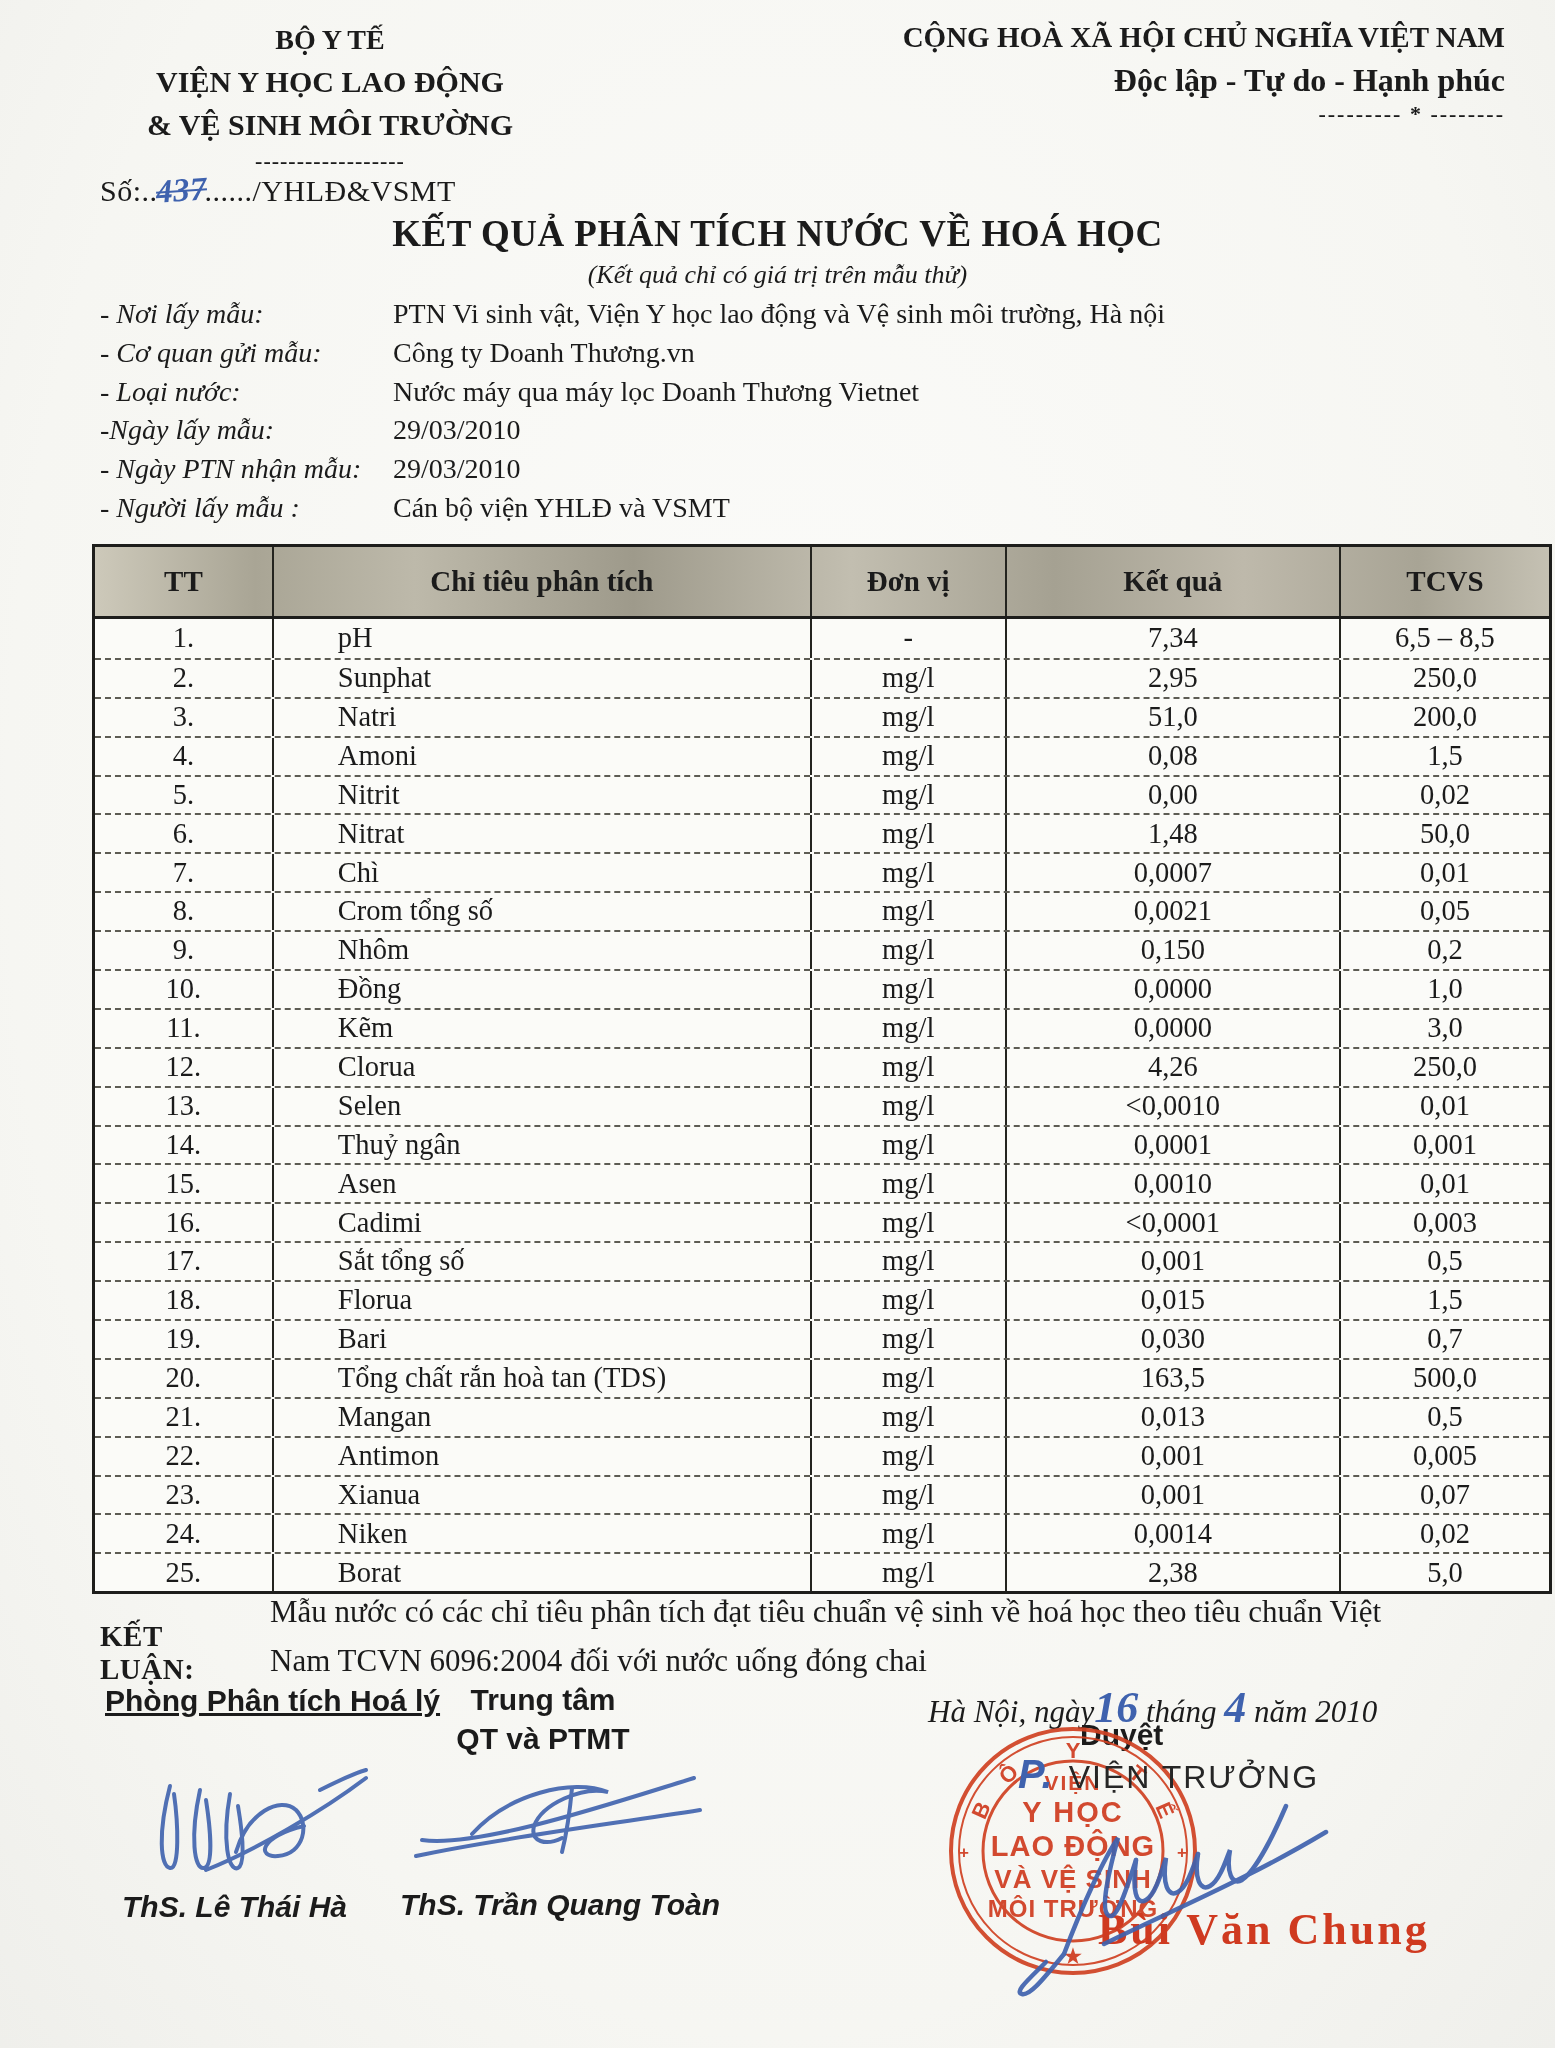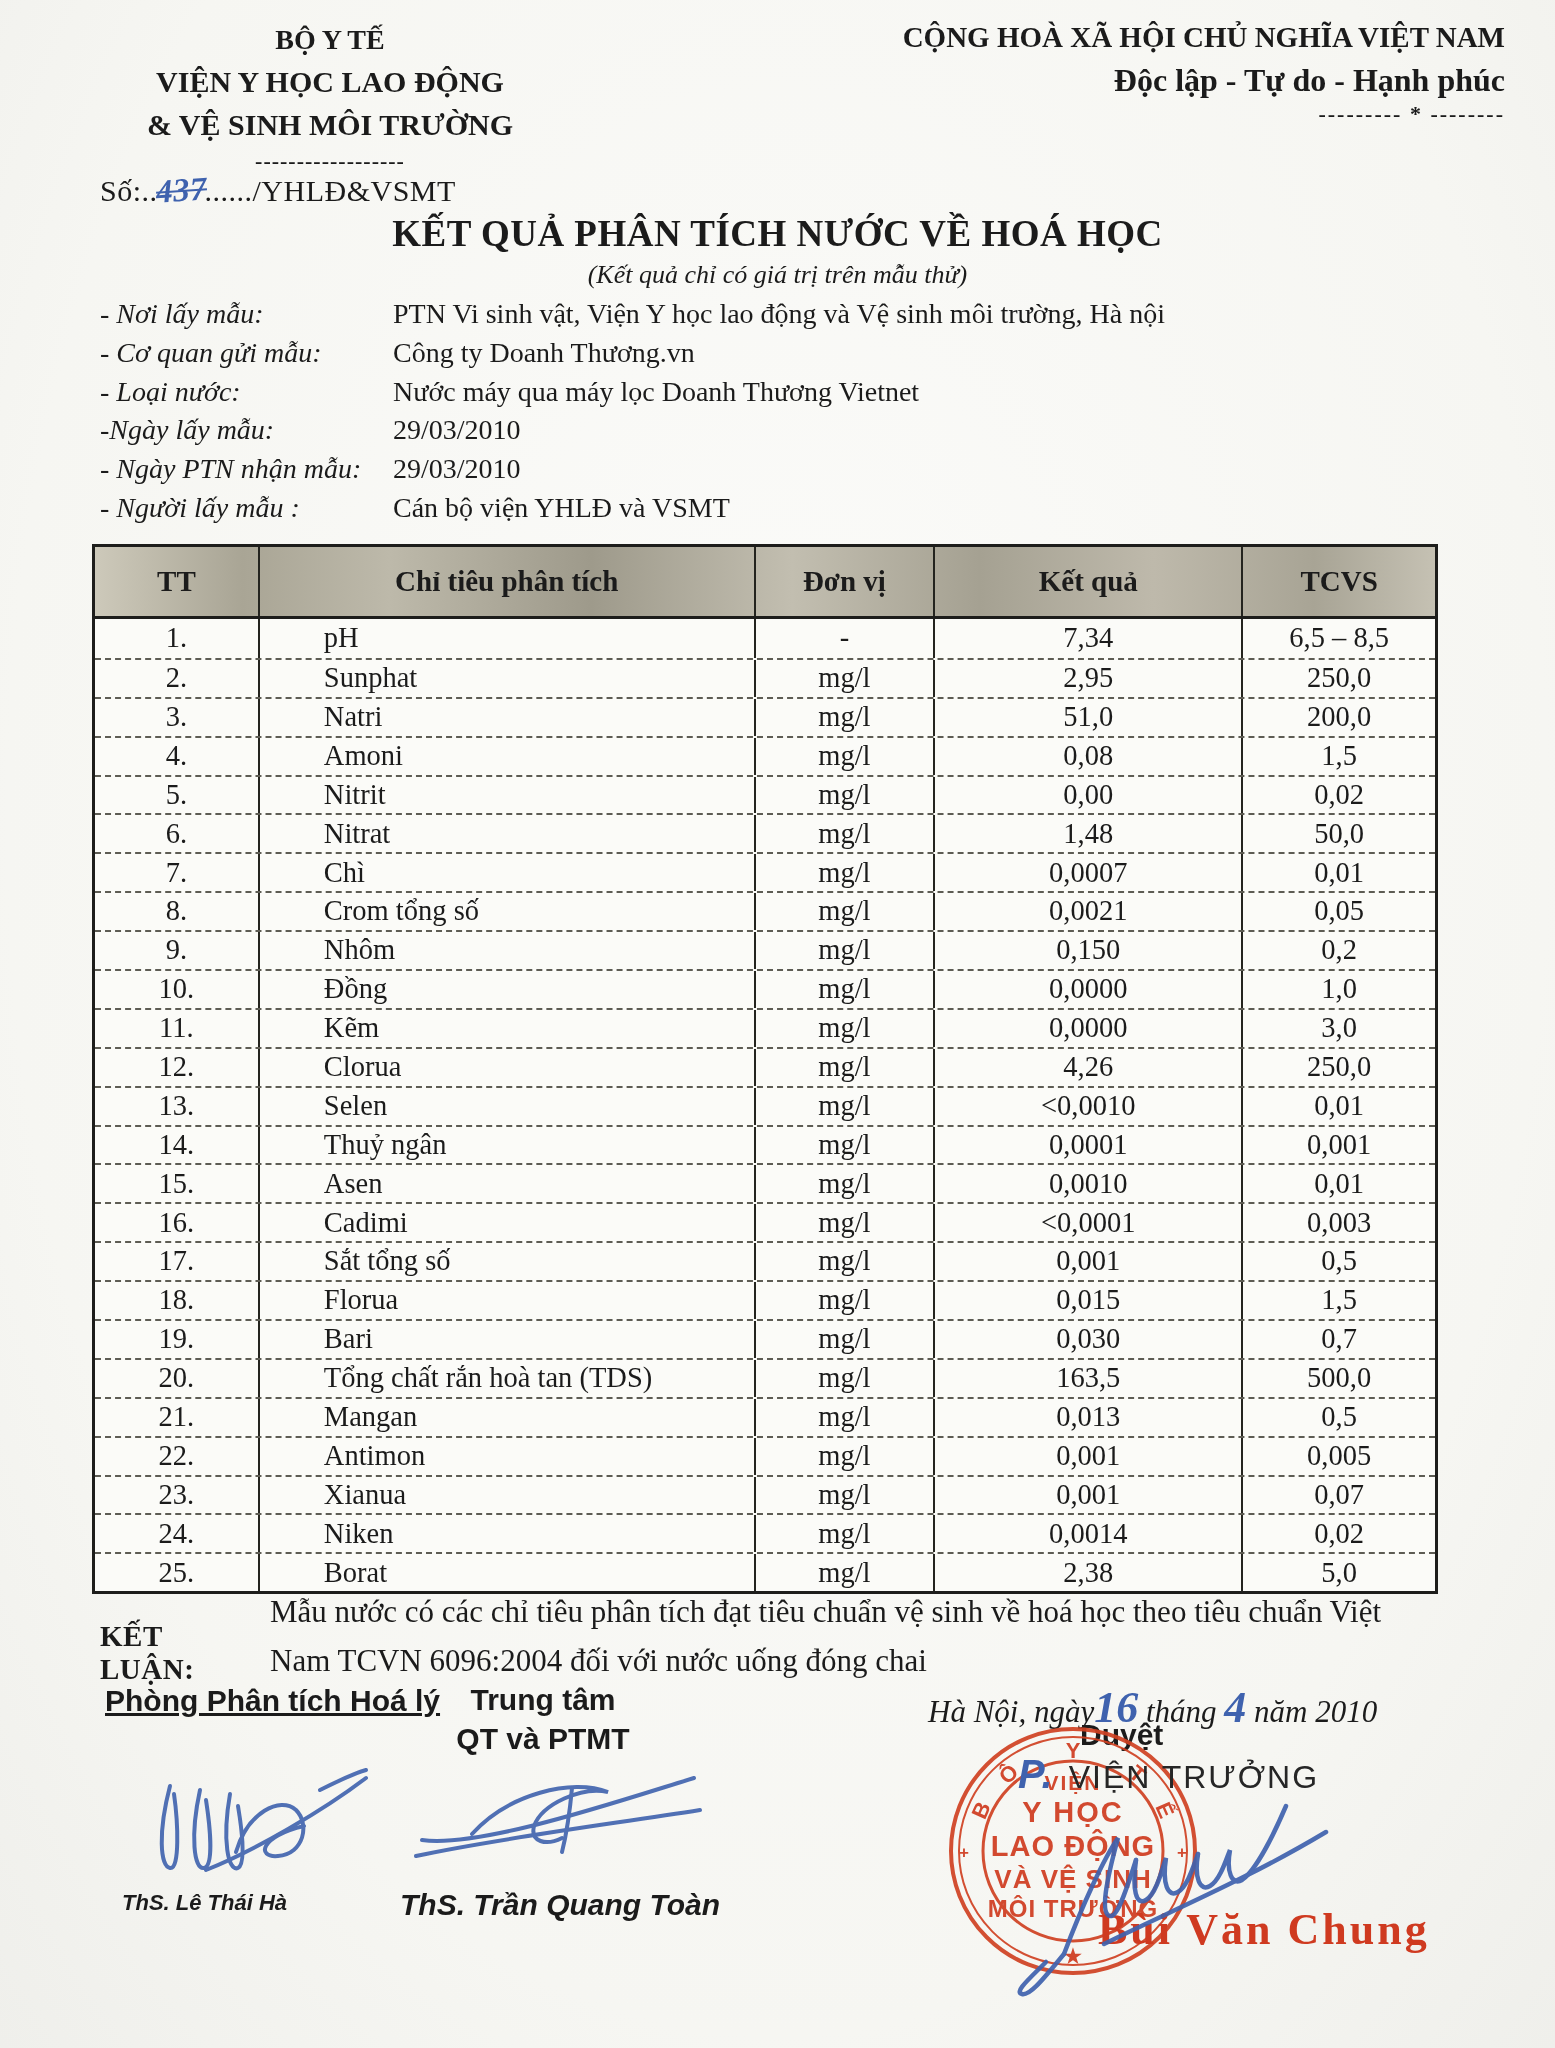--- a/index.html
+++ b/index.html
@@ -33,21 +33,21 @@
   .subtitle{position:absolute;left:0;top:260px;width:100%;text-align:center;
     font-size:26px;font-style:italic;}
 
   
   .meta{position:absolute;left:100px;top:295px;width:1400px;}
   .meta-row{display:grid;grid-template-columns:293px 1fr;height:38.7px;align-items:center;}
   .meta-label{font-style:italic;font-size:28px;font-weight:500;}
   .meta-value{font-size:28px;}
 
   
-  .rtable{position:absolute;left:92px;top:544px;width:1346px;border:3px solid #1d1d1b;background:#fbfbf8;}
+  .rtable{position:absolute;left:92px;top:544px;width:1460px;border:3px solid #1d1d1b;background:#fbfbf8;}
   .thead{display:grid;grid-template-columns:12.3% 37% 13.4% 23% 14.3%;height:72px;
     border-bottom:3px solid #1d1d1b;
     background:linear-gradient(90deg,#cdc9ba 0%,#a9a595 11%,#bdb9aa 22%,#9e9a8b 37%,#c2beb0 52%,#a5a192 66%,#beb9ab 79%,#a8a495 91%,#c5c1b3 100%);}
   .thead .hc{display:flex;align-items:center;justify-content:center;
     font-size:29px;font-weight:bold;border-right:2px solid #24241f;}
   .thead .hc:last-child{border-right:none;}
   .trow{display:grid;grid-template-columns:12.3% 37% 13.4% 23% 14.3%;height:38.9px;}
   .trow + .trow{border-top:2px dashed #5d5c54;}
   .trow .c{display:flex;align-items:center;justify-content:center;
     font-size:28.5px;border-right:2px solid #24241f;line-height:1;}
@@ -62,21 +62,21 @@
   
   .sans{font-family:"Liberation Sans","DejaVu Sans",sans-serif;}
   .f-left-title{position:absolute;left:105px;top:1684px;font-size:30px;font-weight:bold;text-decoration:underline;}
   .f-center-title{position:absolute;left:418px;top:1680px;width:250px;text-align:center;
     font-size:30px;font-weight:bold;line-height:39px;}
   .date-line{position:absolute;left:928px;top:1682px;font-size:31px;font-style:italic;}
   .date-line .hand{font-size:44px;}
   .approve{position:absolute;left:1080px;top:1718px;font-size:30px;font-weight:bold;}
   .director{position:absolute;left:1018px;top:1752px;font-size:32px;letter-spacing:2px;color:#262626;z-index:4;}
   .director .hand-p{font-size:40px;margin-right:14px;font-weight:bold;}
-  .f-left-name{position:absolute;left:122px;top:1890px;font-size:22px;font-weight:bold;font-style:italic;}
+  .f-left-name{position:absolute;left:122px;top:1890px;font-size:30px;font-weight:bold;font-style:italic;}
   .f-center-name{position:absolute;left:400px;top:1888px;font-size:30px;font-weight:bold;font-style:italic;}
   .signer-name{position:absolute;left:1098px;top:1904px;font-size:44px;font-weight:bold;
     color:#cf3a20;letter-spacing:3px;z-index:5;font-family:"Liberation Serif",serif;}
 
   .sig{position:absolute;z-index:3;}
   .sig-left{left:148px;top:1742px;}
   .sig-mid{left:408px;top:1760px;}
   .sig-right{left:982px;top:1762px;z-index:6;}
   .stamp{position:absolute;left:944px;top:1722px;z-index:2;opacity:.92;}
 </style>

